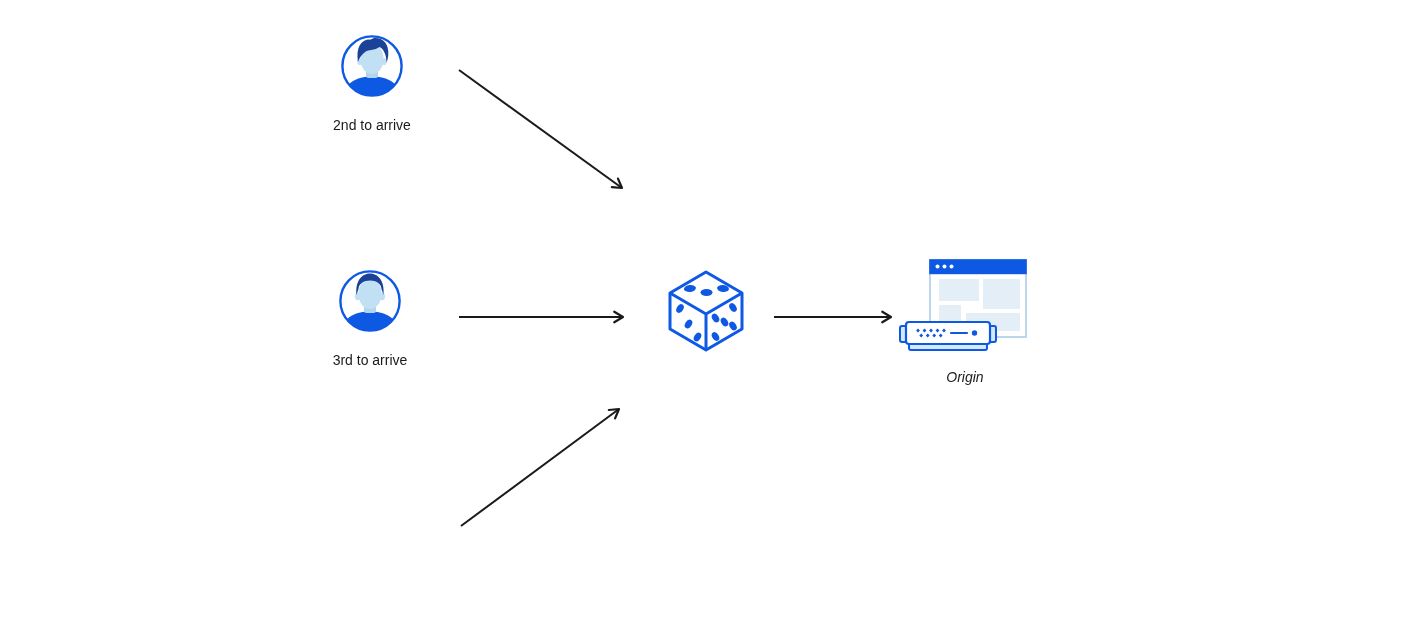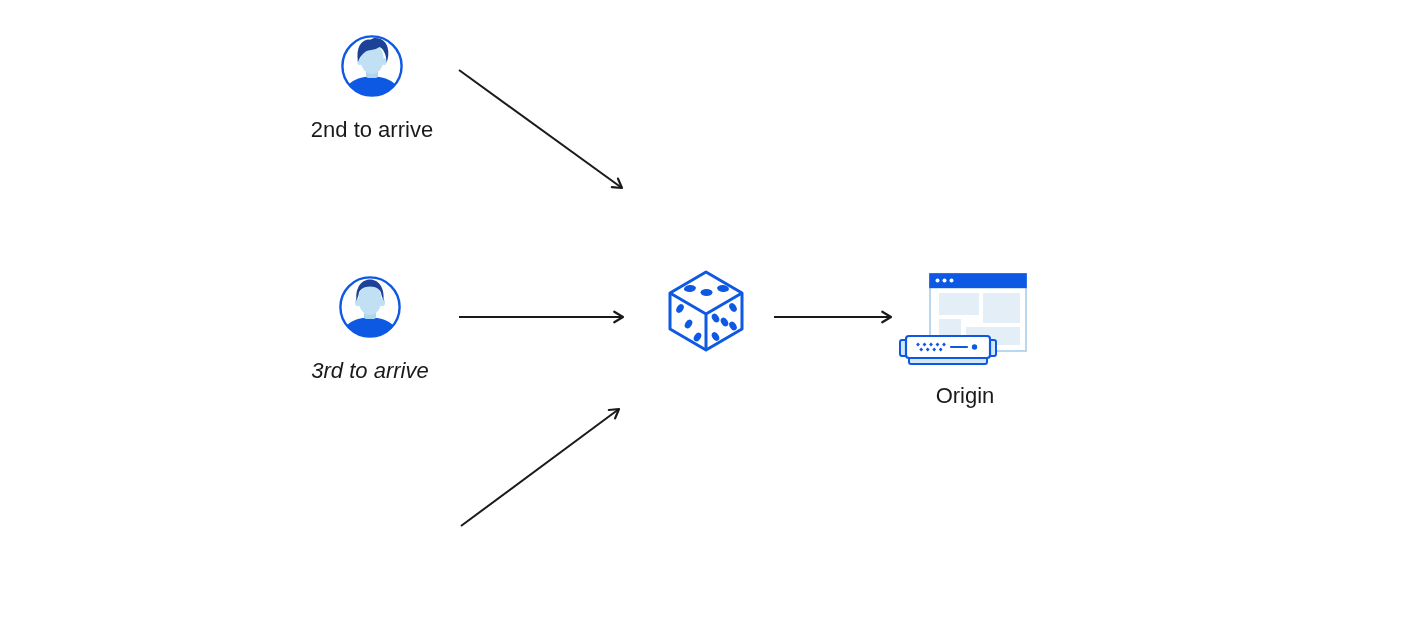--- a/index.html
+++ b/index.html
@@ -3,21 +3,21 @@
 <meta charset="utf-8">
 <style>
   html,body{margin:0;padding:0;background:#ffffff;}
   .canvas{
     position:relative;width:1405px;height:633px;background:#ffffff;overflow:hidden;
     font-family:"Liberation Sans", sans-serif;
   }
   .arrows{position:absolute;left:0;top:0;width:1405px;height:633px;}
   .node{position:absolute;display:flex;flex-direction:column;align-items:center;}
   .node-label{
-    margin-top:19px;font-size:22px;line-height:1.1;color:#1a1a1a;white-space:nowrap;
+    margin-top:19px;font-size:14px;line-height:1.1;color:#1a1a1a;white-space:nowrap;
     text-align:center;
   }
   .origin-label{margin-top:14px;}
 </style>
 </head>
 <body>
 
 <div class="canvas">
 
   <svg class="arrows" width="1405" height="633" viewBox="0 0 1405 633">
@@ -45,21 +45,21 @@
         <rect x="27" y="31" width="12" height="14" rx="2.5" fill="#aed6ee"></rect>
         <ellipse cx="20.8" cy="28.5" rx="2.6" ry="3.6" fill="#c2e0f4"></ellipse>
         <ellipse cx="45.2" cy="28.5" rx="2.6" ry="3.6" fill="#c2e0f4"></ellipse>
         <path d="M33,12 C25,12 21.5,18 21.5,26 C21.5,34 26,41 33,41 C40,41 44.5,34 44.5,26 C44.5,18 41,12 33,12 Z" fill="#c2e0f4"></path>
         <path d="M19,29 C16.5,13 23,5.5 32,6.5 C37,3 46,6 48.5,14 C50,19 49.5,25 47.5,29.5 C47.5,21 44,15.5 40.5,14 C36,17.5 28.5,16.5 25.5,19.5 C22.5,22 20,25 19,29 Z" fill="#1b4296"></path>
       </g>
     </svg>
     <div class="node-label">2nd to arrive</div>
   </div>
 
-  <div class="node" style="left:305px;top:274px;width:130px;font-style:italic;">
+  <div class="node" style="left:305px;top:268px;width:130px;">
     <svg width="66" height="66" viewBox="0 0 66 66">
       <defs>
           <clipPath id="clipB">
             <circle cx="33" cy="33" r="29.6"></circle>
           </clipPath>
         </defs>
       <circle cx="33" cy="33" r="29.6" fill="#ffffff" stroke="#0d59e4" stroke-width="2.4"></circle>
       <g clip-path="url(#clipB)">
         <path d="M3,66 C5,49 19,43.5 33,43.5 C47,43.5 61,49 63,66 Z" fill="#0d59e4"></path>
         <rect x="27" y="31" width="12" height="14" rx="2.5" fill="#aed6ee"></rect>
@@ -91,21 +91,21 @@
 
         <ellipse cx="52.5" cy="52" rx="3.2" ry="4.8" transform="rotate(-32 52.5 52)"></ellipse>
         <ellipse cx="70" cy="41.5" rx="3.2" ry="4.8" transform="rotate(-32 70 41.5)"></ellipse>
         <ellipse cx="61.5" cy="56" rx="3.2" ry="4.8" transform="rotate(-32 61.5 56)"></ellipse>
         <ellipse cx="52.5" cy="70.5" rx="3.2" ry="4.8" transform="rotate(-32 52.5 70.5)"></ellipse>
         <ellipse cx="70" cy="60" rx="3.2" ry="4.8" transform="rotate(-32 70 60)"></ellipse>
       </g>
     </svg>
   </div>
 
-  <div class="node" style="left:897px;top:268px;width:136px;">
+  <div class="node" style="left:897px;top:254px;width:136px;font-style:italic;">
     <svg width="136" height="102" viewBox="0 0 136 102">
       <defs>
         <path id="dmnd" d="M0,-1.9 L1.9,0 L0,1.9 L-1.9,0 Z" fill="#0d59e4"></path>
       </defs>
 
       <g>
         <rect x="33" y="6" width="96" height="77" fill="#ffffff" stroke="#a9cdea" stroke-width="1.6"></rect>
         <rect x="32.2" y="5.2" width="97.6" height="15" fill="#0d59e4"></rect>
         <circle cx="40.5" cy="12.5" r="2" fill="#ffffff"></circle>
         <circle cx="47.5" cy="12.5" r="2" fill="#ffffff"></circle>

